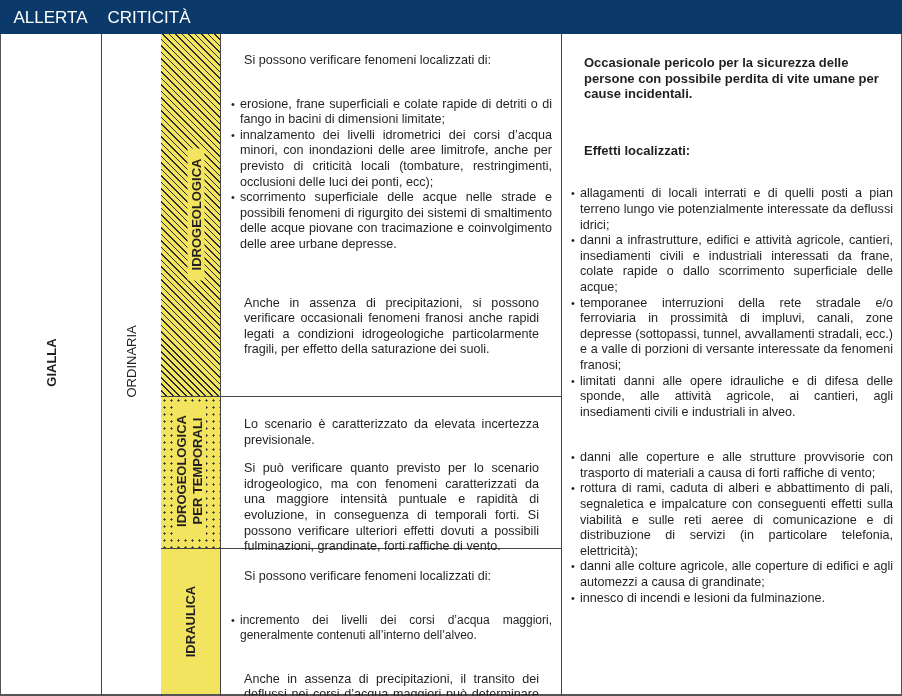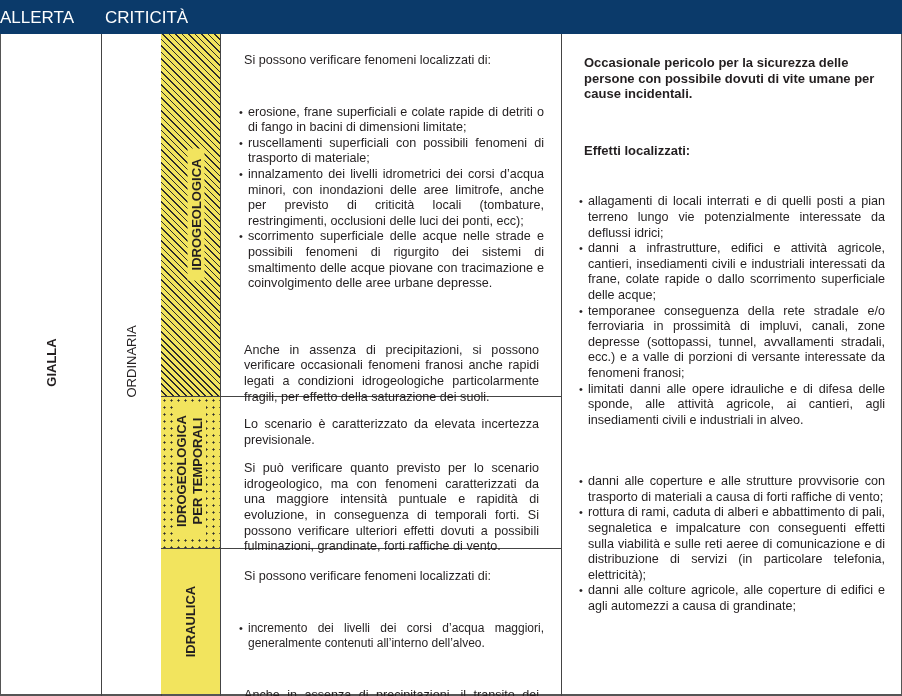--- a/index.html
+++ b/index.html
@@ -1,35 +1,35 @@
 <!DOCTYPE html>
 <html><head>
 <meta charset="utf-8">
 <style>
   html, body { margin:0; padding:0; background:#ffffff; }
   body { width:902px; height:696px; overflow:hidden; position:relative; font-family:"Liberation Sans", sans-serif; color:#231f20; }
   .header { position:absolute; left:0; top:0; width:902px; height:34px; background:#0b3a6a; color:#fff; }
-  .header div { position:absolute; top:0; height:34px; line-height:36px; font-size:17px; text-align:left; }
+  .header div { position:absolute; top:0; height:34px; line-height:36px; font-size:17px; text-align:center; }
   .h1 { left:0; width:101px; }
   .h2 { left:105px; width:88px; }
   .h3 { left:189px; width:372px; }
   .h4 { left:561px; width:341px; }
   .body { position:absolute; left:0; top:34px; width:900px; height:660px; border:1px solid #555; border-top:none; border-bottom:2px solid #555; }
   .vline { position:absolute; top:34px; height:662px; width:1px; background:#444; }
   .hline { position:absolute; height:1px; background:#444; }
   .rot { position:absolute; transform:rotate(-90deg); transform-origin:center center; white-space:nowrap; font-size:13px; font-weight:bold; color:#231f20; text-align:center; }
   .rot.plain { font-weight:normal; }
   .band { position:absolute; left:161px; width:59px; }
   .stripes { background: repeating-linear-gradient(45deg, #f2e45e 0px, #f2e45e 3.5px, #2b2b2b 3.5px, #2b2b2b 4.6px); }
   .dots { background-color:#f2e45e; background-image: radial-gradient(circle, #2b2b2b 0.9px, transparent 1.2px); background-size:7px 7px; }
   .solid { background:#f2e45e; }
   .cell { position:absolute; font-size:12.6px; line-height:15.6px; text-align:justify; }
   .cell p { margin:13px; }
   .cell .gap { height:15px; }
-  ul.b { margin:8px; padding:0; list-style:none; }
+  ul.b { margin:0; padding:0; list-style:none; }
   ul.b li { position:relative; padding-left:9px; }
   ul.b li::before { content:"•"; position:absolute; left:0; top:0; font-size:11px; }
   .bold { font-weight:bold; text-align:left; font-size:13px; }
 </style>
 </head>
 <body>
 
 <div class="header">
   <div class="h1">ALLERTA</div>
   <div class="h2">CRITICITÀ</div>
@@ -58,21 +58,20 @@
   <span style="background:#f2e45e; display:block;">PER TEMPORALI</span>
 </div>
 
 <div class="rot" style="left:145px; top:614px; width:90px;">IDRAULICA</div>
 
 <div class="cell" style="left:231px; top:40px; width:321px;">
   <p>Si possono verificare fenomeni localizzati di:</p>
   <div class="gap"></div>
   <ul class="b">
     <li>erosione, frane superficiali e colate rapide di detriti o di fango in bacini di dimensioni limitate;</li>
-    <li>ruscellamenti superficiali con possibili fenomeni di trasporto di materiale;</li>
     <li>innalzamento dei livelli idrometrici dei corsi d’acqua minori, con inondazioni delle aree limitrofe, anche per previsto di criticità locali (tombature, restringimenti, occlusioni delle luci dei ponti, ecc);</li>
     <li>scorrimento superficiale delle acque nelle strade e possibili fenomeni di rigurgito dei sistemi di smaltimento delle acque piovane con tracimazione e coinvolgimento delle aree urbane depresse.</li>
   </ul>
   <div class="gap"></div>
   <div class="gap"></div>
   <p>Anche in assenza di precipitazioni, si possono verificare occasionali fenomeni franosi anche rapidi legati a condizioni idrogeologiche particolarmente fragili, per effetto della saturazione dei suoli.</p>
 </div>
 
 <div class="cell" style="left:231px; top:404px; width:321px;">
   <p>Lo scenario è caratterizzato da elevata incertezza previsionale.</p>
@@ -83,30 +82,31 @@
   <p>Si possono verificare fenomeni localizzati di:</p>
   <div class="gap"></div>
   <ul class="b" style="font-size:12px;">
     <li>incremento dei livelli dei corsi d’acqua maggiori, generalmente contenuti all’interno dell’alveo.</li>
   </ul>
   <div class="gap"></div>
   <p>Anche in assenza di precipitazioni, il transito dei deflussi nei corsi d’acqua maggiori può determinare criticità.</p>
 </div>
 
 <div class="cell" style="left:571px; top:42px; width:322px;">
-  <p class="bold">Occasionale pericolo per la sicurezza delle persone con possibile dovuti di vite umane per cause incidentali.</p>
+  <p class="bold">Occasionale pericolo per la sicurezza delle persone con possibile perdita di vite umane per cause incidentali.</p>
   <div class="gap"></div>
   <p class="bold">Effetti localizzati:</p>
   <div class="gap"></div>
   <ul class="b">
     <li>allagamenti di locali interrati e di quelli posti a pian terreno lungo vie potenzialmente interessate da deflussi idrici;</li>
     <li>danni a infrastrutture, edifici e attività agricole, cantieri, insediamenti civili e industriali interessati da frane, colate rapide o dallo scorrimento superficiale delle acque;</li>
-    <li>temporanee conseguenza della rete stradale e/o ferroviaria in prossimità di impluvi, canali, zone depresse (sottopassi, tunnel, avvallamenti stradali, ecc.) e a valle di porzioni di versante interessate da fenomeni franosi;</li>
+    <li>temporanee interruzioni della rete stradale e/o ferroviaria in prossimità di impluvi, canali, zone depresse (sottopassi, tunnel, avvallamenti stradali, ecc.) e a valle di porzioni di versante interessate da fenomeni franosi;</li>
     <li>limitati danni alle opere idrauliche e di difesa delle sponde, alle attività agricole, ai cantieri, agli insediamenti civili e industriali in alveo.</li>
   </ul>
   <div class="gap"></div>
   <div class="gap"></div>
   <ul class="b">
     <li>danni alle coperture e alle strutture provvisorie con trasporto di materiali a causa di forti raffiche di vento;</li>
     <li>rottura di rami, caduta di alberi e abbattimento di pali, segnaletica e impalcature con conseguenti effetti sulla viabilità e sulle reti aeree di comunicazione e di distribuzione di servizi (in particolare telefonia, elettricità);</li>
     <li>danni alle colture agricole, alle coperture di edifici e agli automezzi a causa di grandinate;</li>
+    <li>innesco di incendi e lesioni da fulminazione.</li>
   </ul>
 </div>
 
 </body></html>

